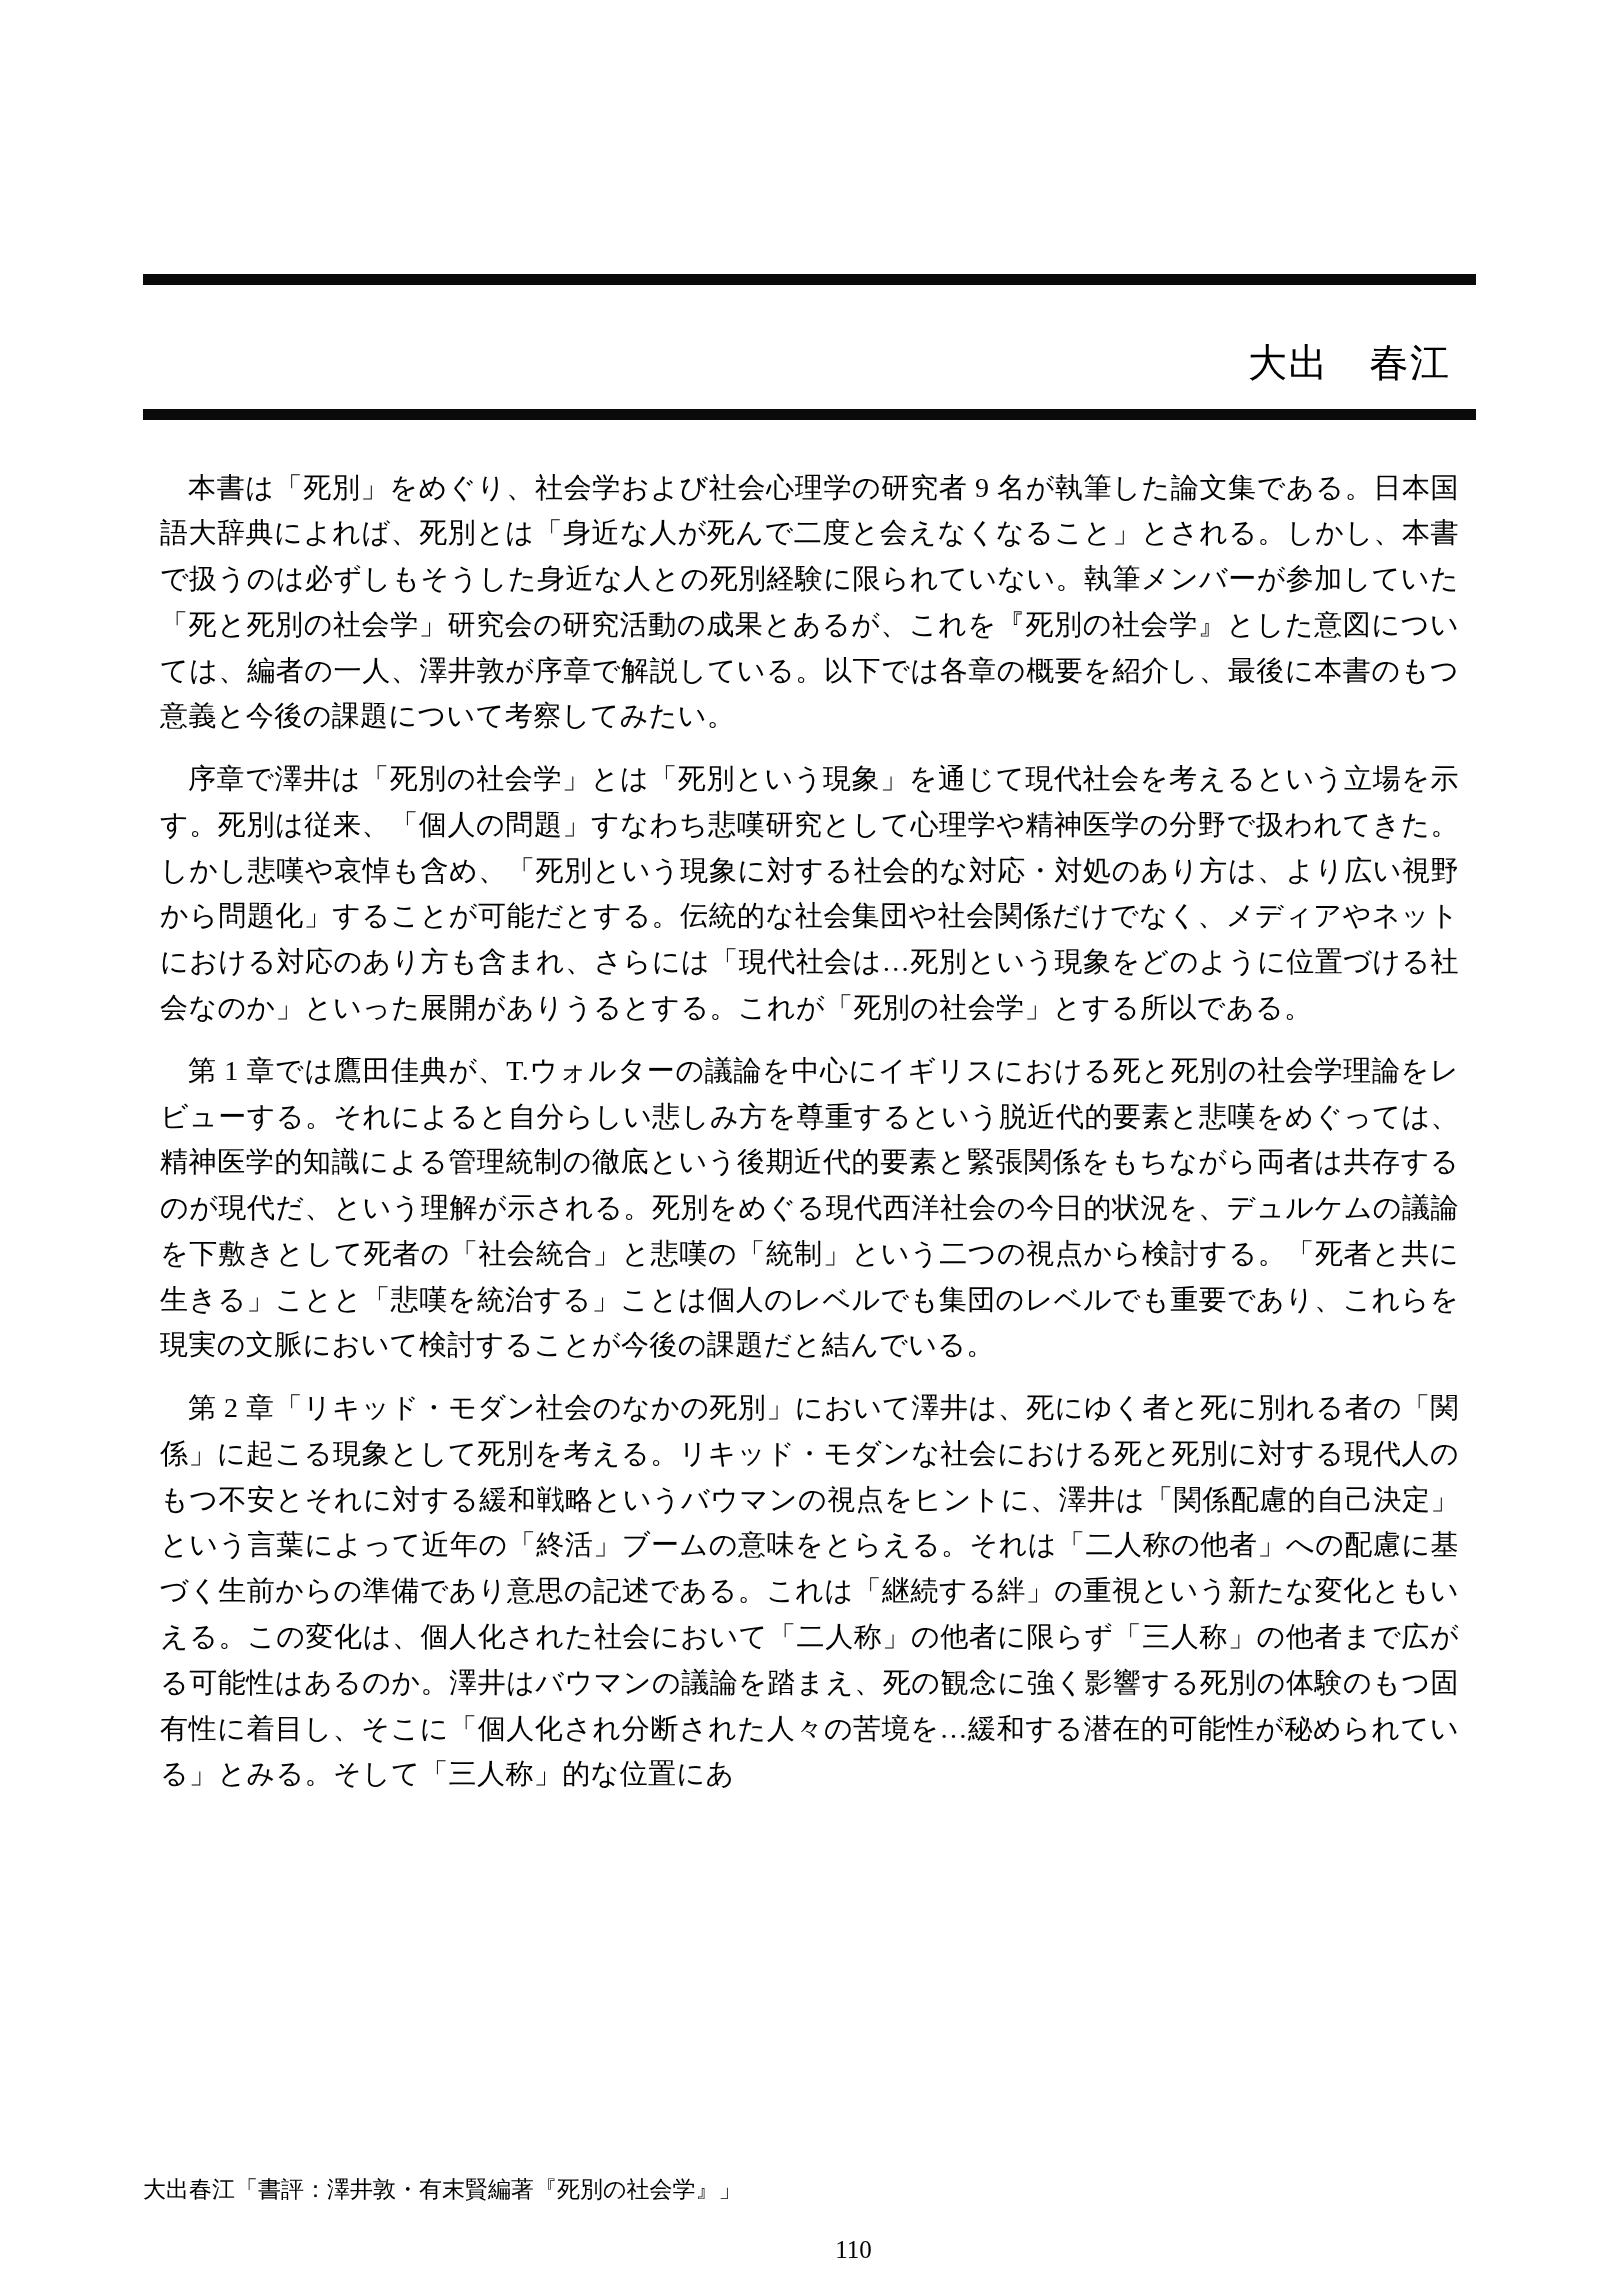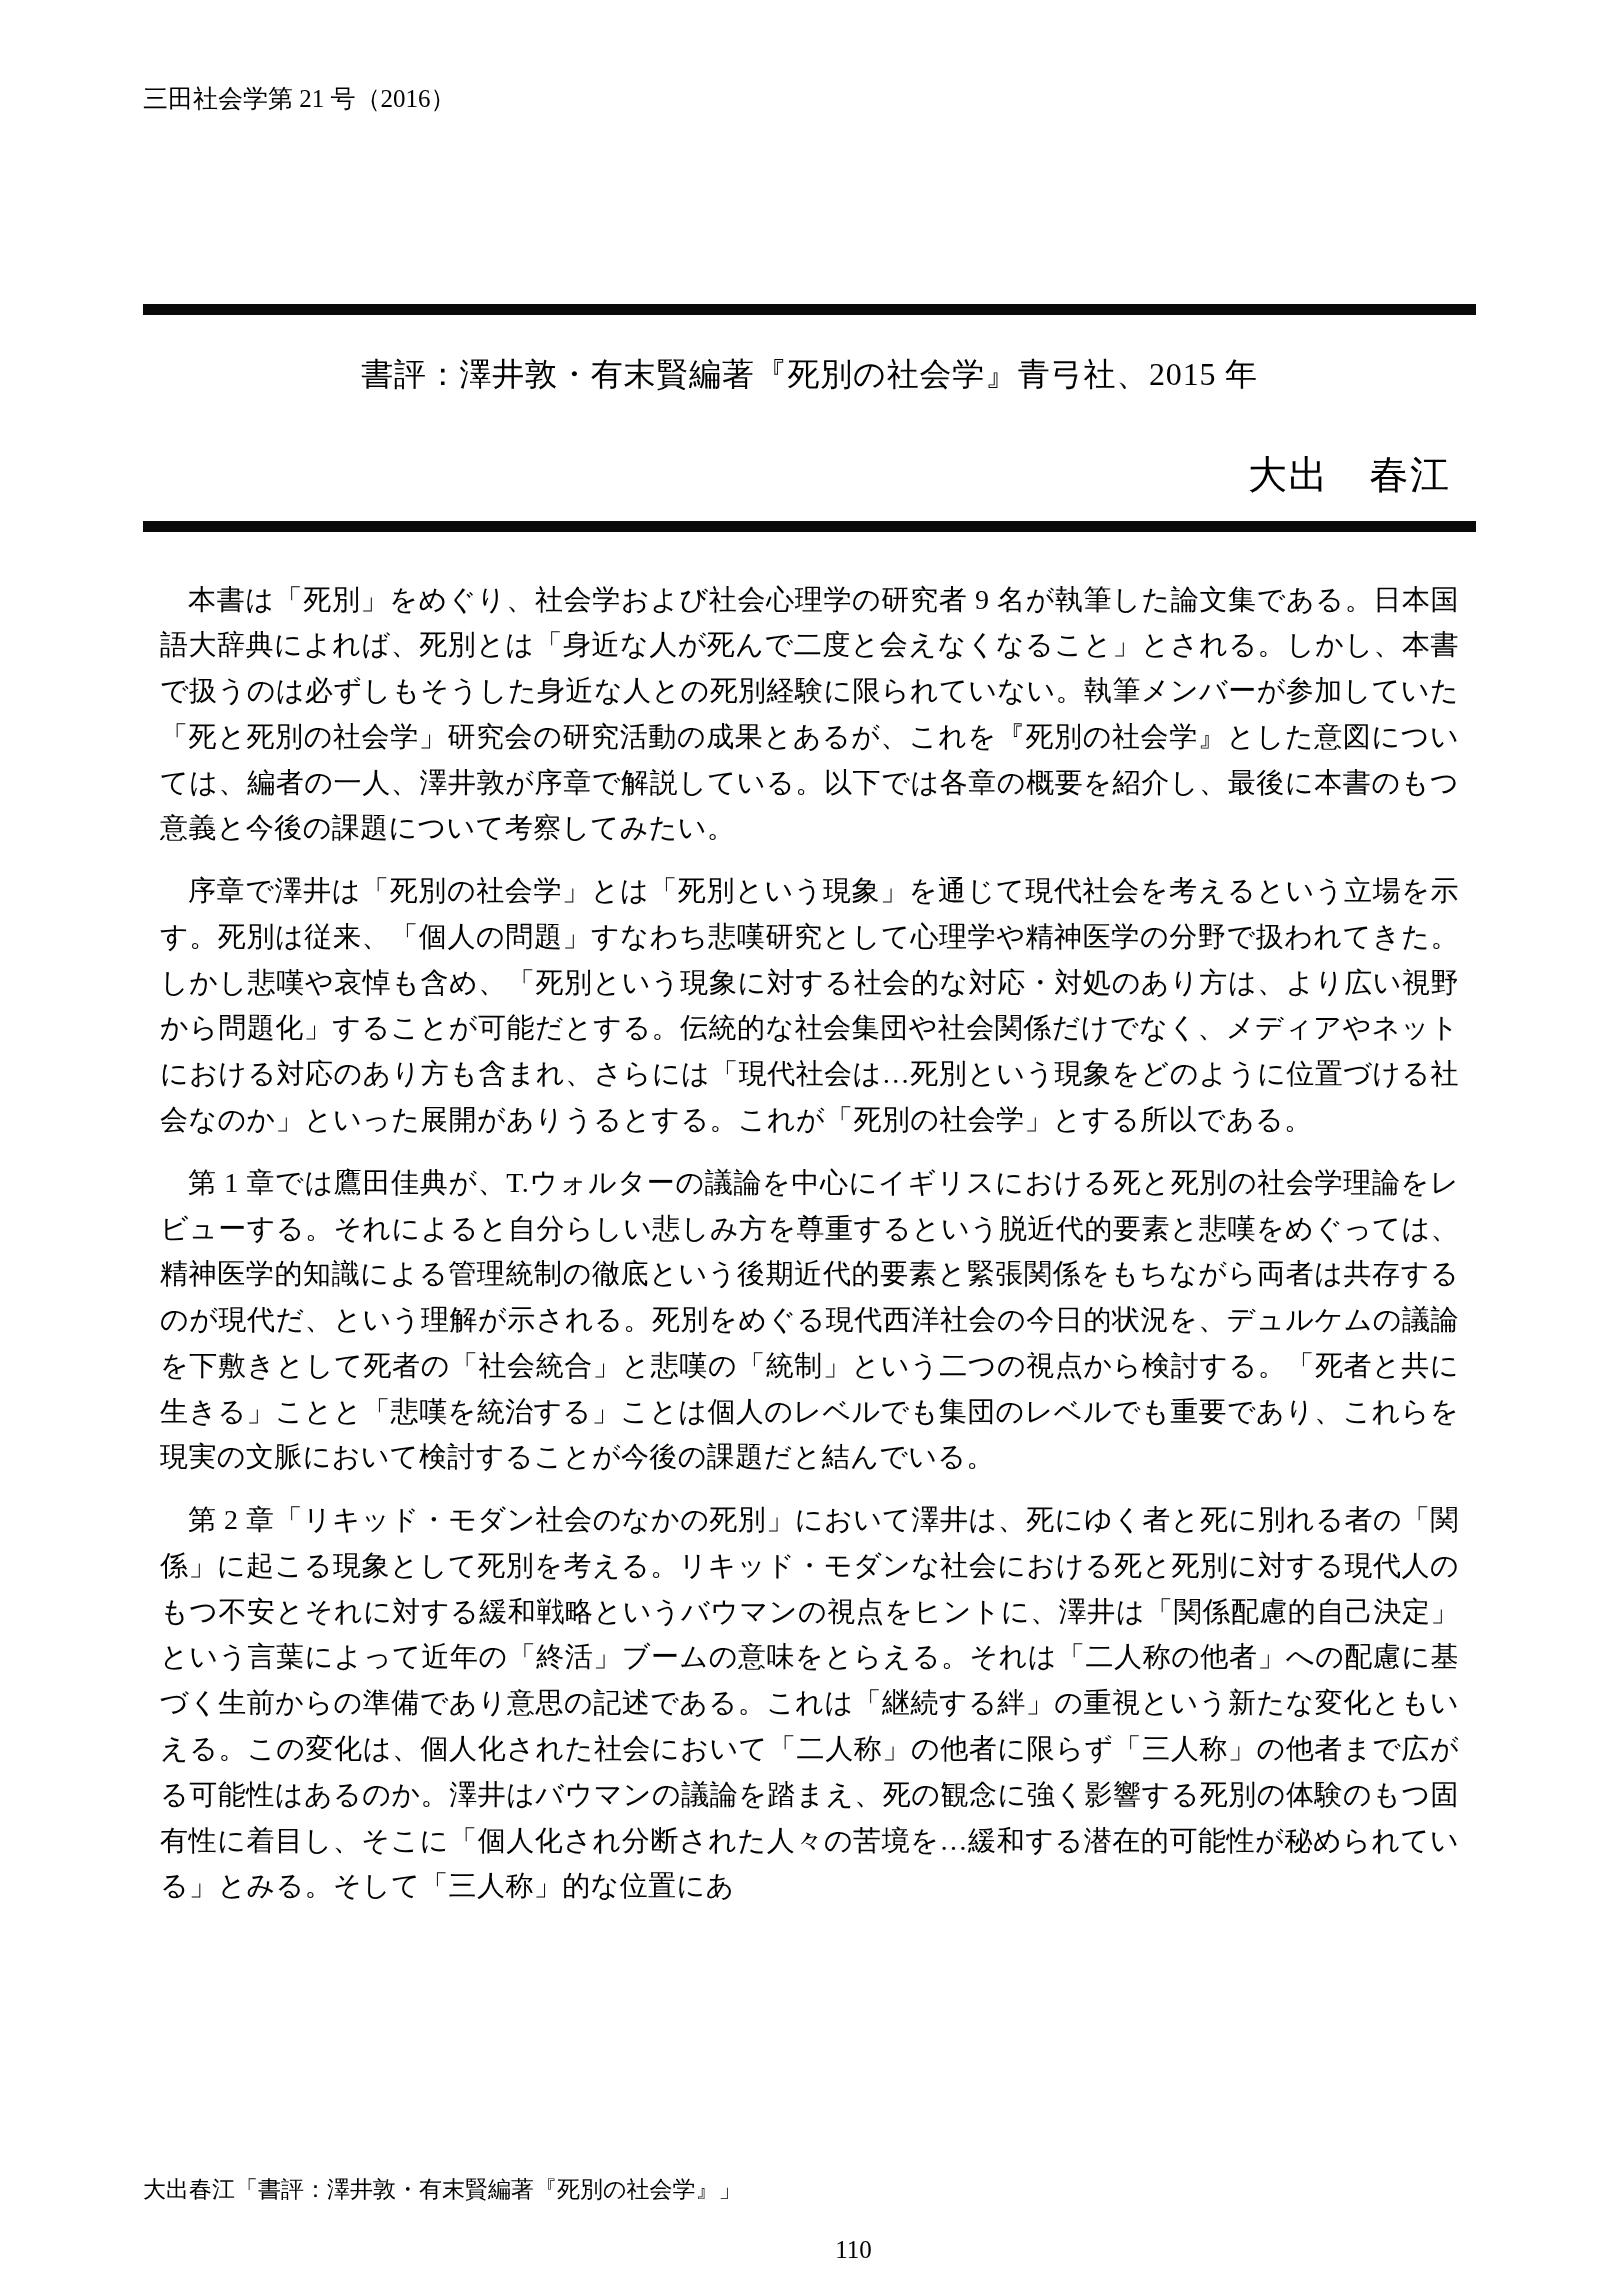--- a/index.html
+++ b/index.html
@@ -82,25 +82,23 @@
     text-align: center;
     font-size: 25px;
     margin-left: 43px;
   }
 </style>
 </head>
 <body>
 
 <div class="page">
 
-  <div class="journal-header">三田社会学第 21 号（2016）</div>
 
   <div class="rule rule-top"></div>
 
-  <h1 class="article-title">書評：澤井敦・有末賢編著『死別の社会学』青弓社、2015 年</h1>
 
   <div class="author-name">大出　春江</div>
 
   <div class="rule rule-bottom"></div>
 
   <div class="article-body">
     <p>本書は「死別」をめぐり、社会学および社会心理学の研究者 9 名が執筆した論文集である。日本国語大辞典によれば、死別とは「身近な人が死んで二度と会えなくなること」とされる。しかし、本書で扱うのは必ずしもそうした身近な人との死別経験に限られていない。執筆メンバーが参加していた「死と死別の社会学」研究会の研究活動の成果とあるが、これを『死別の社会学』とした意図については、編者の一人、澤井敦が序章で解説している。以下では各章の概要を紹介し、最後に本書のもつ意義と今後の課題について考察してみたい。</p>
     <p>序章で澤井は「死別の社会学」とは「死別という現象」を通じて現代社会を考えるという立場を示す。死別は従来、「個人の問題」すなわち悲嘆研究として心理学や精神医学の分野で扱われてきた。しかし悲嘆や哀悼も含め、「死別という現象に対する社会的な対応・対処のあり方は、より広い視野から問題化」することが可能だとする。伝統的な社会集団や社会関係だけでなく、メディアやネットにおける対応のあり方も含まれ、さらには「現代社会は…死別という現象をどのように位置づける社会なのか」といった展開がありうるとする。これが「死別の社会学」とする所以である。</p>
     <p>第 1 章では鷹田佳典が、T.ウォルターの議論を中心にイギリスにおける死と死別の社会学理論をレビューする。それによると自分らしい悲しみ方を尊重するという脱近代的要素と悲嘆をめぐっては、精神医学的知識による管理統制の徹底という後期近代的要素と緊張関係をもちながら両者は共存するのが現代だ、という理解が示される。死別をめぐる現代西洋社会の今日的状況を、デュルケムの議論を下敷きとして死者の「社会統合」と悲嘆の「統制」という二つの視点から検討する。「死者と共に生きる」ことと「悲嘆を統治する」ことは個人のレベルでも集団のレベルでも重要であり、これらを現実の文脈において検討することが今後の課題だと結んでいる。</p>
     <p>第 2 章「リキッド・モダン社会のなかの死別」において澤井は、死にゆく者と死に別れる者の「関係」に起こる現象として死別を考える。リキッド・モダンな社会における死と死別に対する現代人のもつ不安とそれに対する緩和戦略というバウマンの視点をヒントに、澤井は「関係配慮的自己決定」という言葉によって近年の「終活」ブームの意味をとらえる。それは「二人称の他者」への配慮に基づく生前からの準備であり意思の記述である。これは「継続する絆」の重視という新たな変化ともいえる。この変化は、個人化された社会において「二人称」の他者に限らず「三人称」の他者まで広がる可能性はあるのか。澤井はバウマンの議論を踏まえ、死の観念に強く影響する死別の体験のもつ固有性に着目し、そこに「個人化され分断された人々の苦境を…緩和する潜在的可能性が秘められている」とみる。そして「三人称」的な位置にあ</p>

